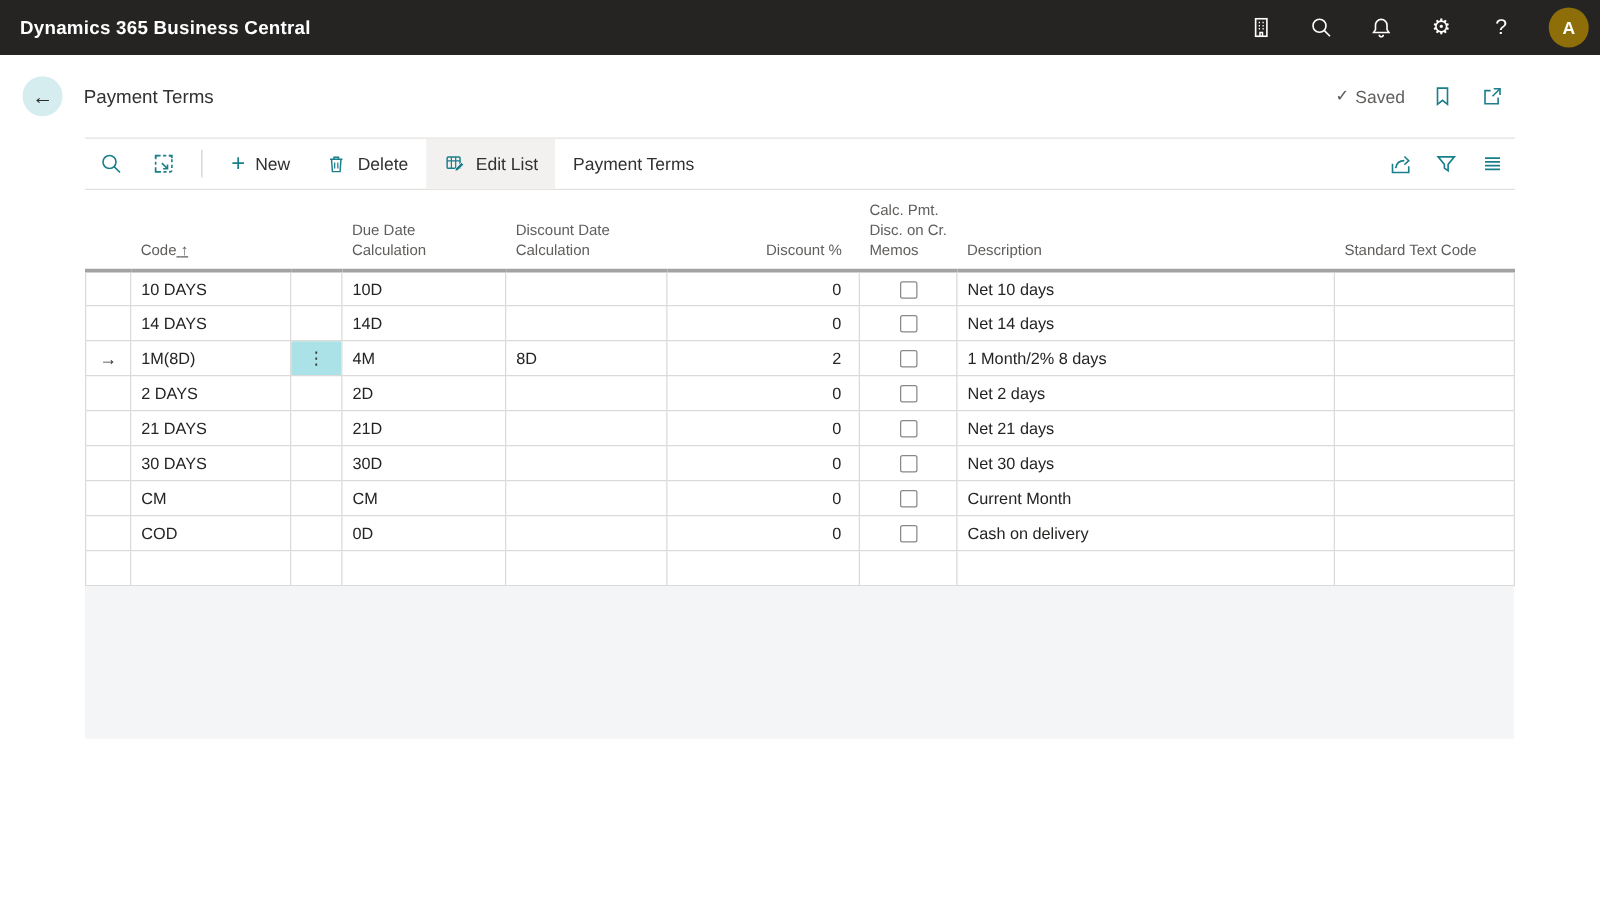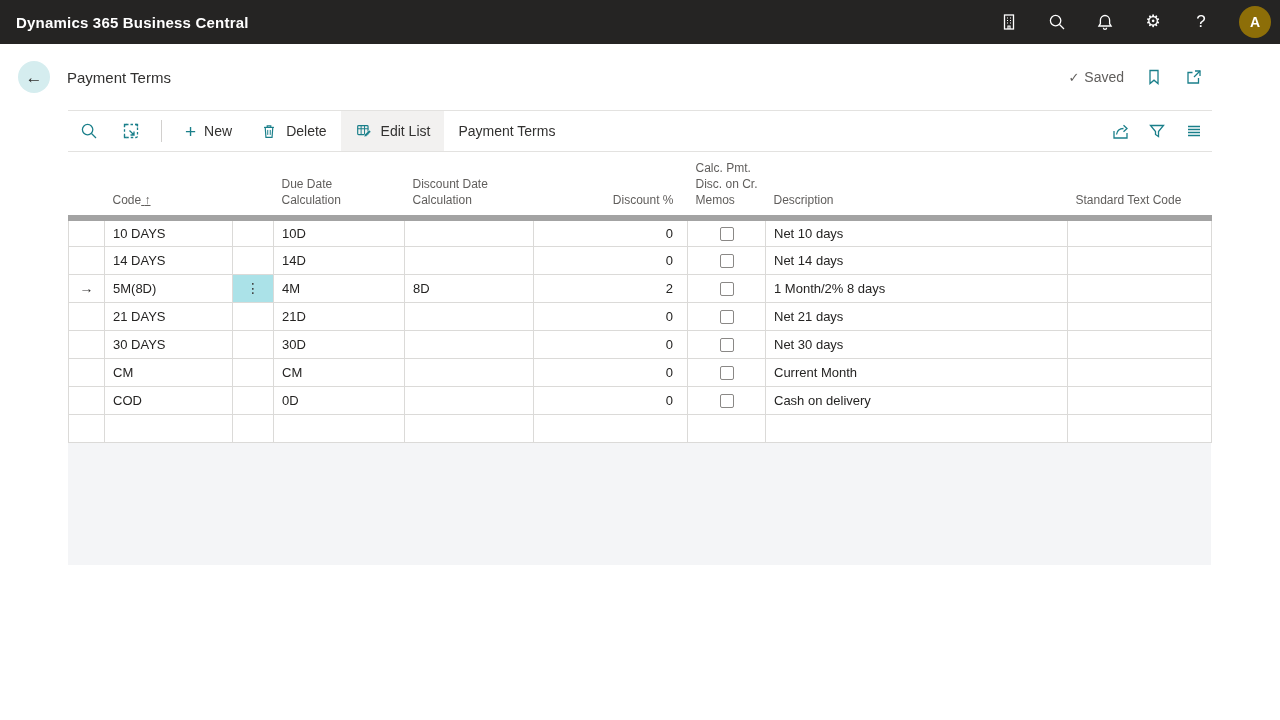--- a/index.html
+++ b/index.html
@@ -38,21 +38,21 @@
     font-size:14px; color:#323130; cursor:pointer; white-space:nowrap; }
   .cmd-btn.active { background:#f2f1f0; }
   .cmd-btn .plus { color:#1a7f8a; font-size:19px; font-weight:400; line-height:1; }
   .cmd-btn svg { stroke:#1a7f8a; fill:none; stroke-width:1.3; }
   .cmdbar-right { margin-left:auto; display:flex; align-items:center; gap:17px; padding-right:8px; }
   .cmdbar-right .cmd-iconbtn { padding:0; }
 
   
   .table-wrap { margin:8px 68px 0; }
   table { border-collapse:collapse; table-layout:fixed; width:1143px; }
-  th { border:none; border-bottom:6px solid #a3a3a3; vertical-align:bottom;
+  th { border:none; border-bottom:3px solid #a3a3a3; vertical-align:bottom;
     font-weight:400; font-size:12px; color:#605e5c; text-align:left; padding:0 8px 7px; line-height:16px;text-decoration:underline; }
   th .th-inner { display:inline-block; }
   th.h-due .th-inner { max-width:70px; }
   th.h-ddate .th-inner { max-width:92px; }
   th.h-calc .th-inner { max-width:62px; }
   th.h-num { text-align:right; padding-right:14px; }
   .sort { font-size:12px; color:#605e5c; }
   td { border:1px solid #dbdad8; height:28px; padding:0 8px; font-size:13px; color:#252423;
     white-space:nowrap; overflow:hidden; }
   td.c-sel { text-align:center; padding:0; }
@@ -265,37 +265,54 @@
           <td class="c-check">
             <span class="checkbox"></span>
           </td>
           <td>Net 14 days</td>
           <td></td>
         </tr>
         <tr class="current">
           <td class="c-sel">
             <span class="marker">→</span>
           </td>
-          <td>5M(8D)</td>
+          <td>1M(8D)</td>
           <td class="c-dots">
             <span class="dots-glyph">⋮</span>
           </td>
           <td>4M</td>
           <td>8D</td>
           <td class="c-num">2</td>
           <td class="c-check">
             <span class="checkbox"></span>
           </td>
           <td>1 Month/2% 8 days</td>
           <td></td>
         </tr>
         <tr>
           <td class="c-sel">
             <span class="marker">→</span>
           </td>
+          <td>2 DAYS</td>
+          <td class="c-dots">
+            <span class="dots-glyph">⋮</span>
+          </td>
+          <td>2D</td>
+          <td></td>
+          <td class="c-num">0</td>
+          <td class="c-check">
+            <span class="checkbox"></span>
+          </td>
+          <td>Net 2 days</td>
+          <td></td>
+        </tr>
+        <tr>
+          <td class="c-sel">
+            <span class="marker">→</span>
+          </td>
           <td>21 DAYS</td>
           <td class="c-dots">
             <span class="dots-glyph">⋮</span>
           </td>
           <td>21D</td>
           <td></td>
           <td class="c-num">0</td>
           <td class="c-check">
             <span class="checkbox"></span>
           </td>

